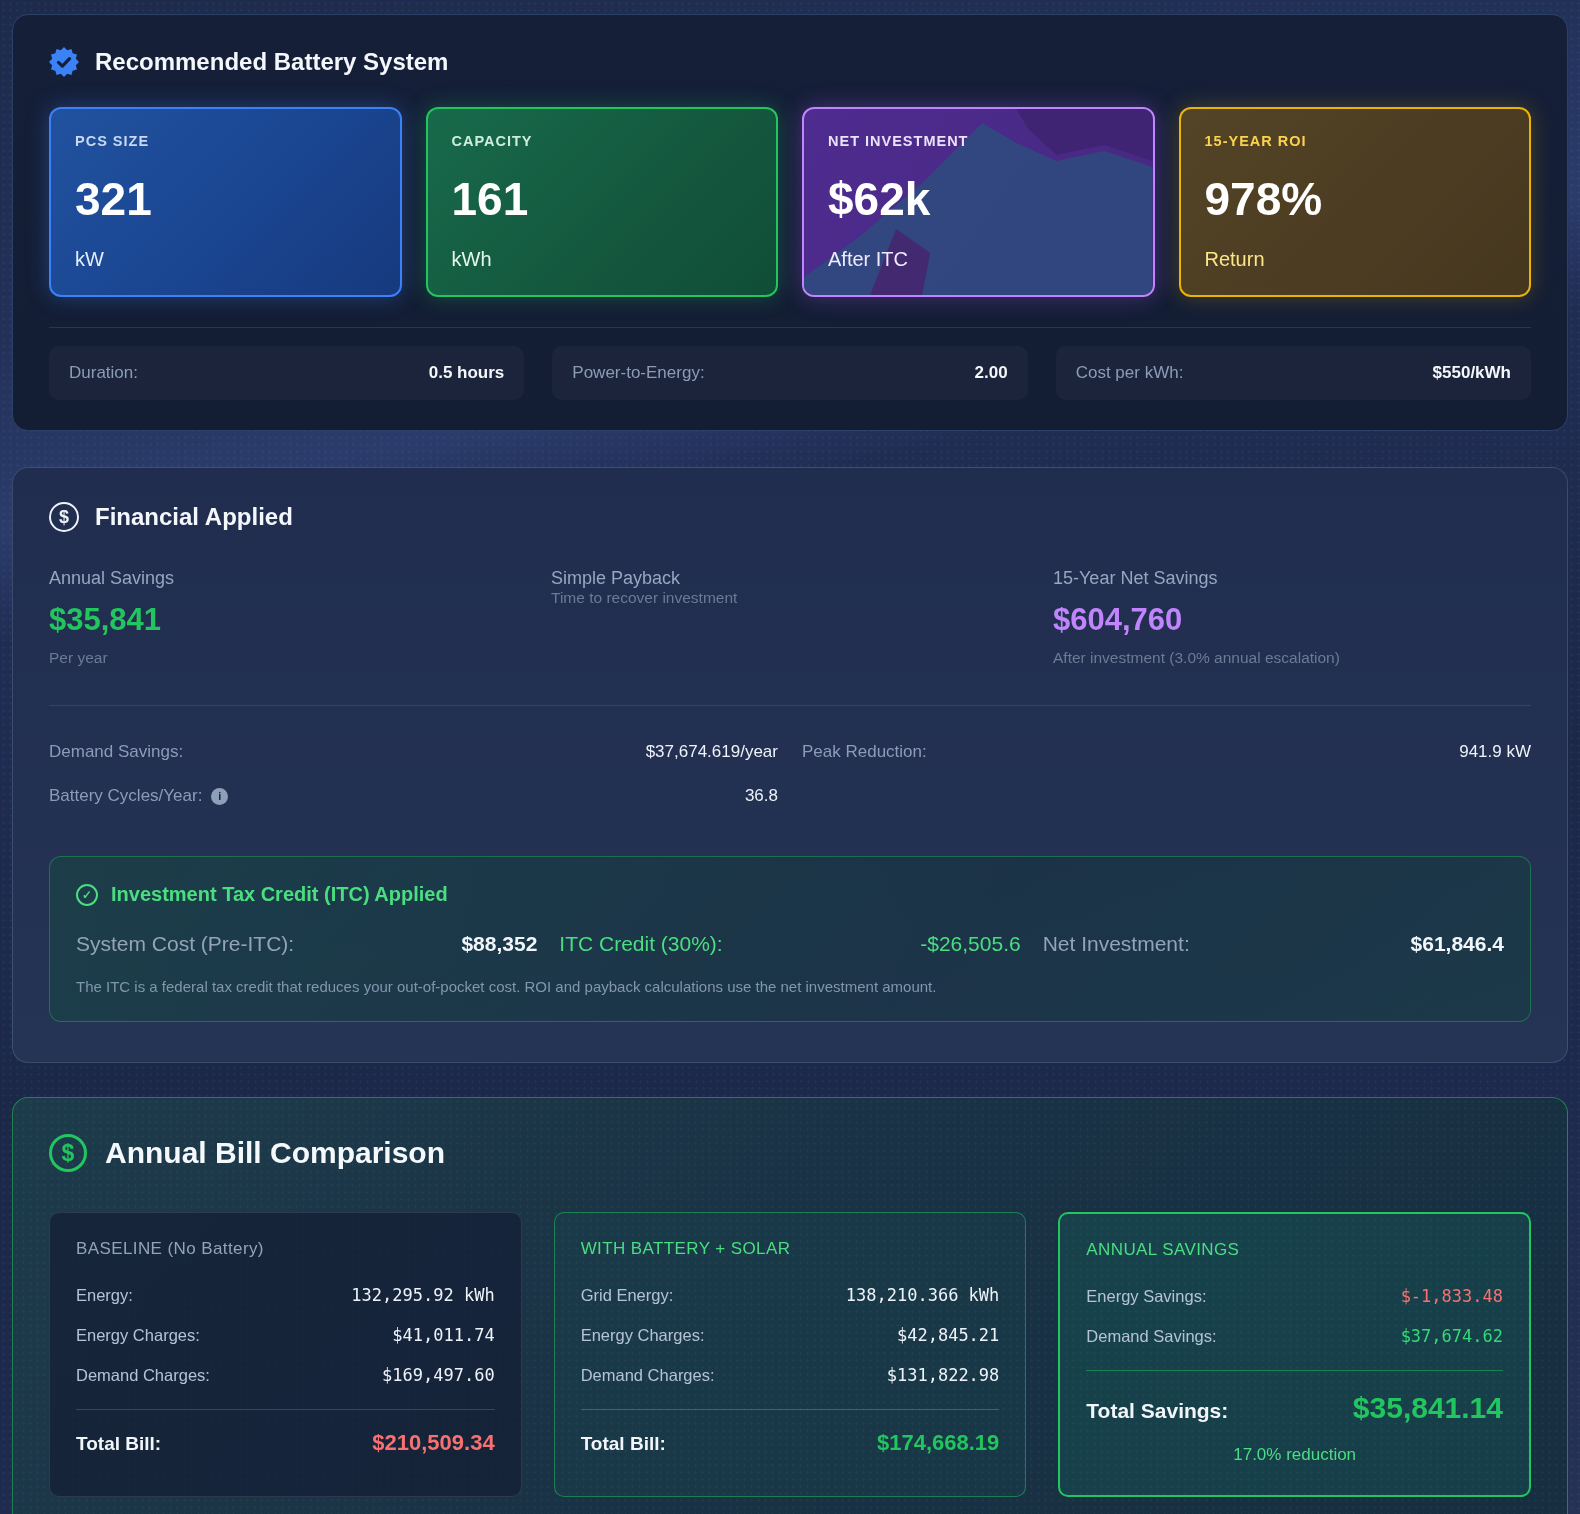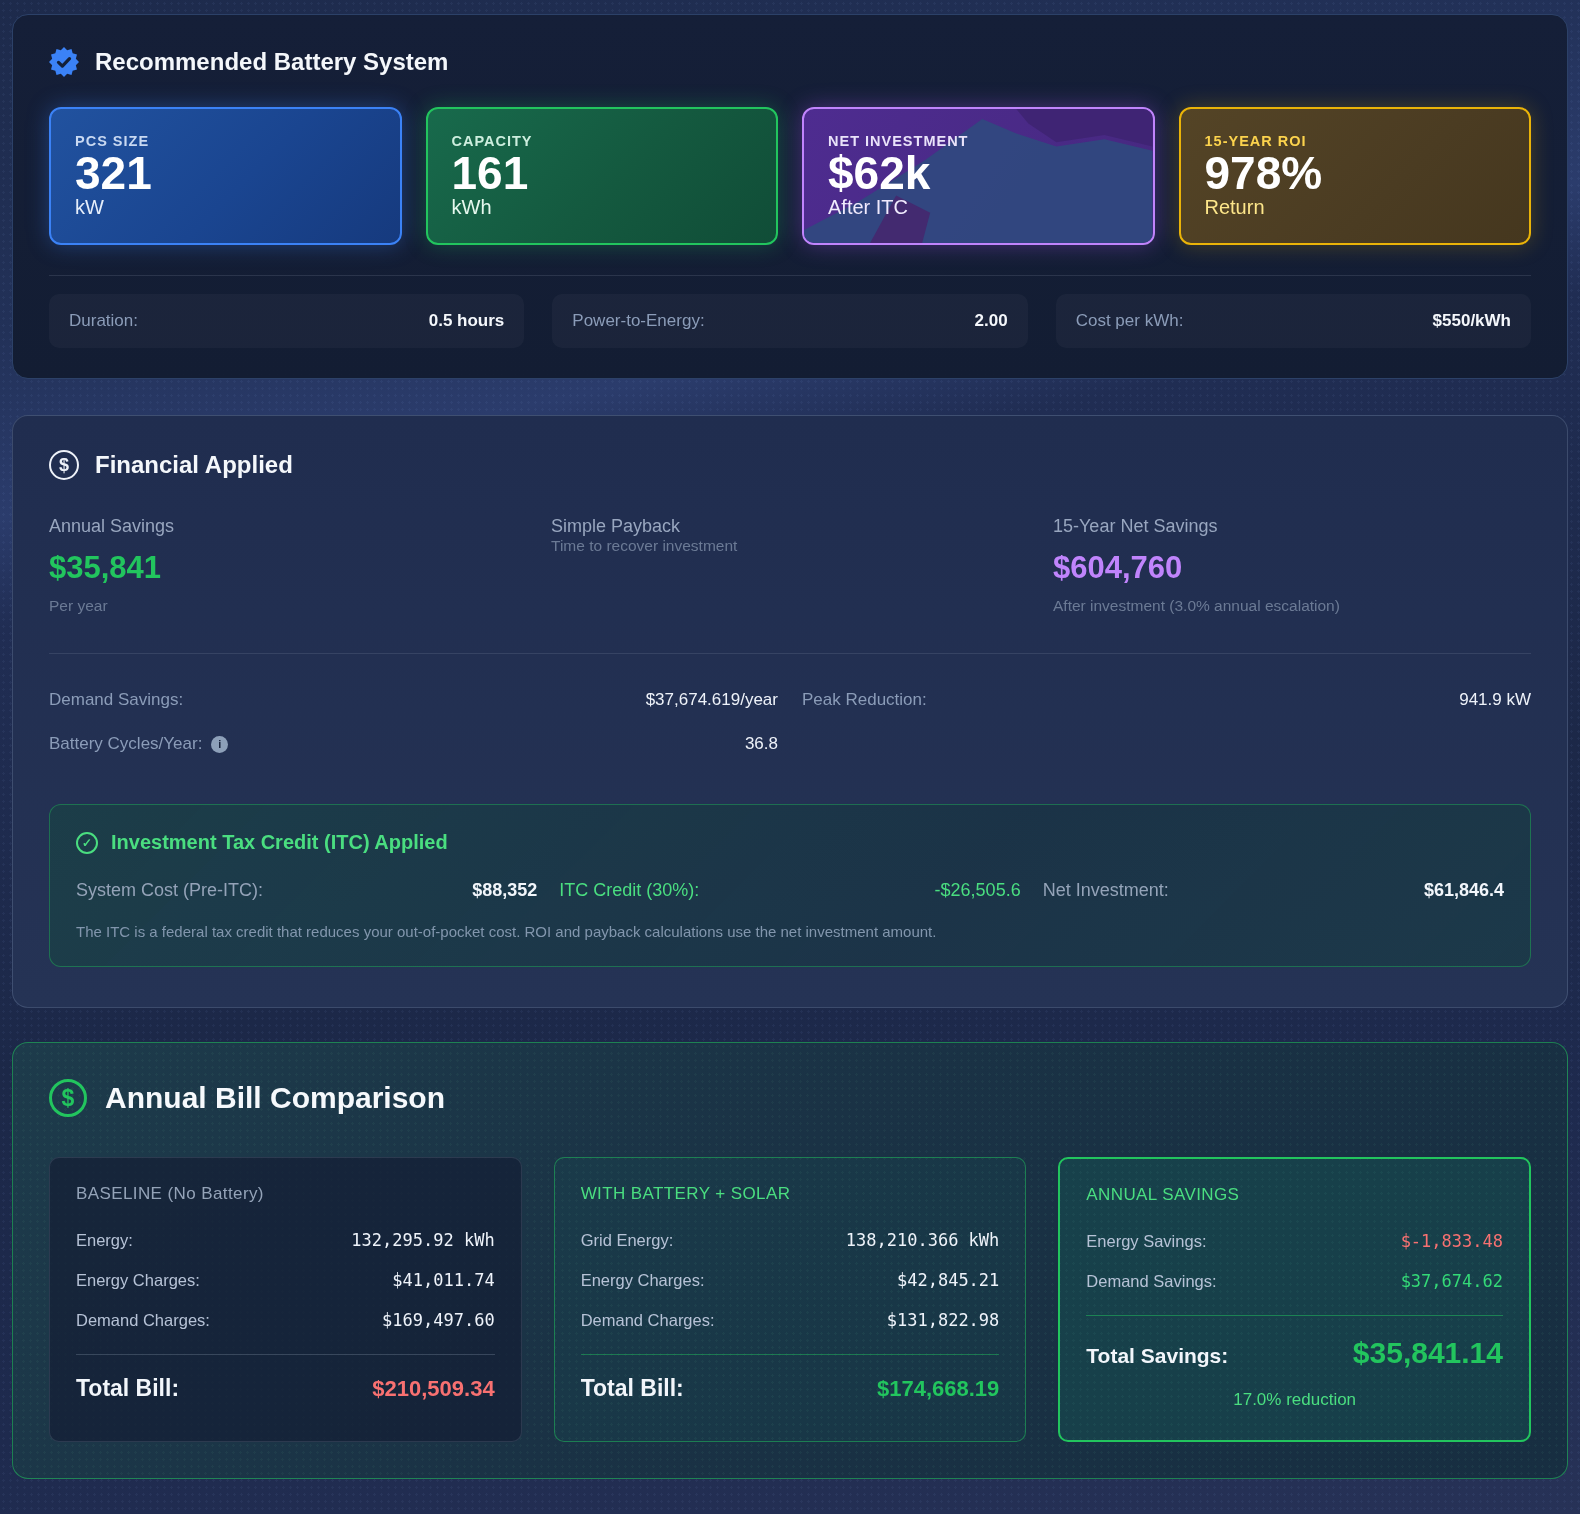--- a/index.html
+++ b/index.html
@@ -20,21 +20,21 @@
   
   .card-battery {
     background: linear-gradient(180deg, #151f38 0%, #131d33 100%);
     border: 1px solid #2c4168;
     padding: 32px 36px 30px;
   }
   .sec-title { display:flex; align-items:center; gap:16px; font-size:24px; font-weight:bold; color:#f4f7fb;text-align:right; }
   .badge-verified { width:30px; height:30px; flex:0 0 auto; }
   .tiles { display:grid; grid-template-columns:repeat(4,1fr); gap:24px; margin-top:30px; }
   .tile {
-    position:relative; border-radius:12px; padding:24px; height:138px;
+    position:relative; border-radius:12px; padding:24px; height:190px;
     display:flex; flex-direction:column; justify-content:space-between;
     overflow:hidden; border:2px solid transparent;
   }
   .tile > div { position:relative; z-index:1; }
   .tile-label { font-size:14.5px; font-weight:bold; letter-spacing:1px; }
   .tile-value { font-size:46px; font-weight:bold; color:#ffffff; line-height:1; }
   .tile-sub { font-size:20px; }
   .tile-blue  { background:linear-gradient(135deg,#21529f 0%,#1a4590 55%,#163a7e 100%); border-color:#3b82f6; box-shadow:0 0 22px rgba(59,130,246,0.35); }
   .tile-blue .tile-label{ color:#c9d9f2; } .tile-blue .tile-sub{ color:#e5eefb; }
   .tile-green { background:linear-gradient(135deg,#186a4c 0%,#14593f 55%,#104d37 100%); border-color:#22c55e; box-shadow:0 0 22px rgba(34,197,94,0.3); }
@@ -70,21 +70,21 @@
   .detail-label { color:#8b9cb8; display:flex; gap:9px; align-items:center; }
   .detail-value { color:#eef2f9; }
   .info-icon { width:17px; height:17px; border-radius:50%; background:#8da0b9; color:#19253f; font-size:11px; font-weight:bold; display:inline-flex; align-items:center; justify-content:center; cursor:pointer; }
   .itc {
     margin-top:38px; border-radius:12px; padding:26px 26px 26px;
     background: linear-gradient(135deg, rgba(34,197,94,0.10) 0%, rgba(34,197,94,0.04) 60%, rgba(34,197,94,0.07) 100%), rgba(12,40,48,0.35);
     border:1px solid rgba(34,197,94,0.4);
   }
   .itc-title { display:flex; gap:13px; align-items:center; font-size:20px; font-weight:bold; color:#4ade80; }
   .check-icon { width:22px; height:22px; border:2px solid #4ade80; color:#4ade80; font-size:12px; }
-  .itc-grid { display:grid; grid-template-columns:repeat(3,1fr); gap:22px; margin-top:26px; font-size:18px; }
+  .itc-grid { display:grid; grid-template-columns:repeat(3,1fr); gap:22px; margin-top:26px; font-size:21px; }
   .itc-pair { display:flex; justify-content:space-between; align-items:baseline; }
   .itc-label { color:#94a3b8; }
   .itc-label.green, .itc-value.green { color:#4ade80; }
   .itc-value { color:#f2f6fb; font-weight:bold; }
   .itc-value.green { font-weight:normal; }
   .itc-note { margin-top:22px; font-size:15px; color:#8296ad; }
 
   
   .card-bill {
     background:
@@ -106,21 +106,21 @@
   .bc-battery .bc-title, .bc-savings .bc-title { color:#4ade80; }
   .bc-row { display:flex; justify-content:space-between; align-items:baseline; margin:20px 0; }
   .bc-row-label { font-size:16.5px; color:#b6c2d6; }
   .bc-row-value { font-family:"DejaVu Sans Mono", monospace; font-size:17px; color:#eef3fa; }
   .val-red { color:#f87171 !important; }
   .val-green { color:#34d977 !important; }
   .bc-divider { border:none; border-top:1px solid rgba(148,163,184,0.28); margin:24px 0 20px; }
   .bc-battery .bc-divider { border-color:rgba(34,197,94,0.45); }
   .bc-savings .bc-divider { border-color:rgba(34,197,94,0.5); }
   .bc-total { display:flex; justify-content:space-between; align-items:baseline; }
-  .bc-total-label { font-size:23px; font-weight:bold; color:#f2f6fb; }
+  .bc-total-label { font-size:19px; font-weight:bold; color:#f2f6fb; }
   .bc-total-value { font-size:22px; font-weight:bold; }
   .bc-baseline .bc-total-value { color:#f87171; }
   .bc-battery .bc-total-value { color:#22c55e; }
   .bc-savings .bc-total-label { font-size:21px; }
   .bc-savings .bc-total-value { font-size:30px; color:#22c55e;text-align:center; }
   .bc-reduction { text-align:center; color:#4ade80; font-size:17px; margin-top:20px; }
 </style>
 </head>
 <body>
 

